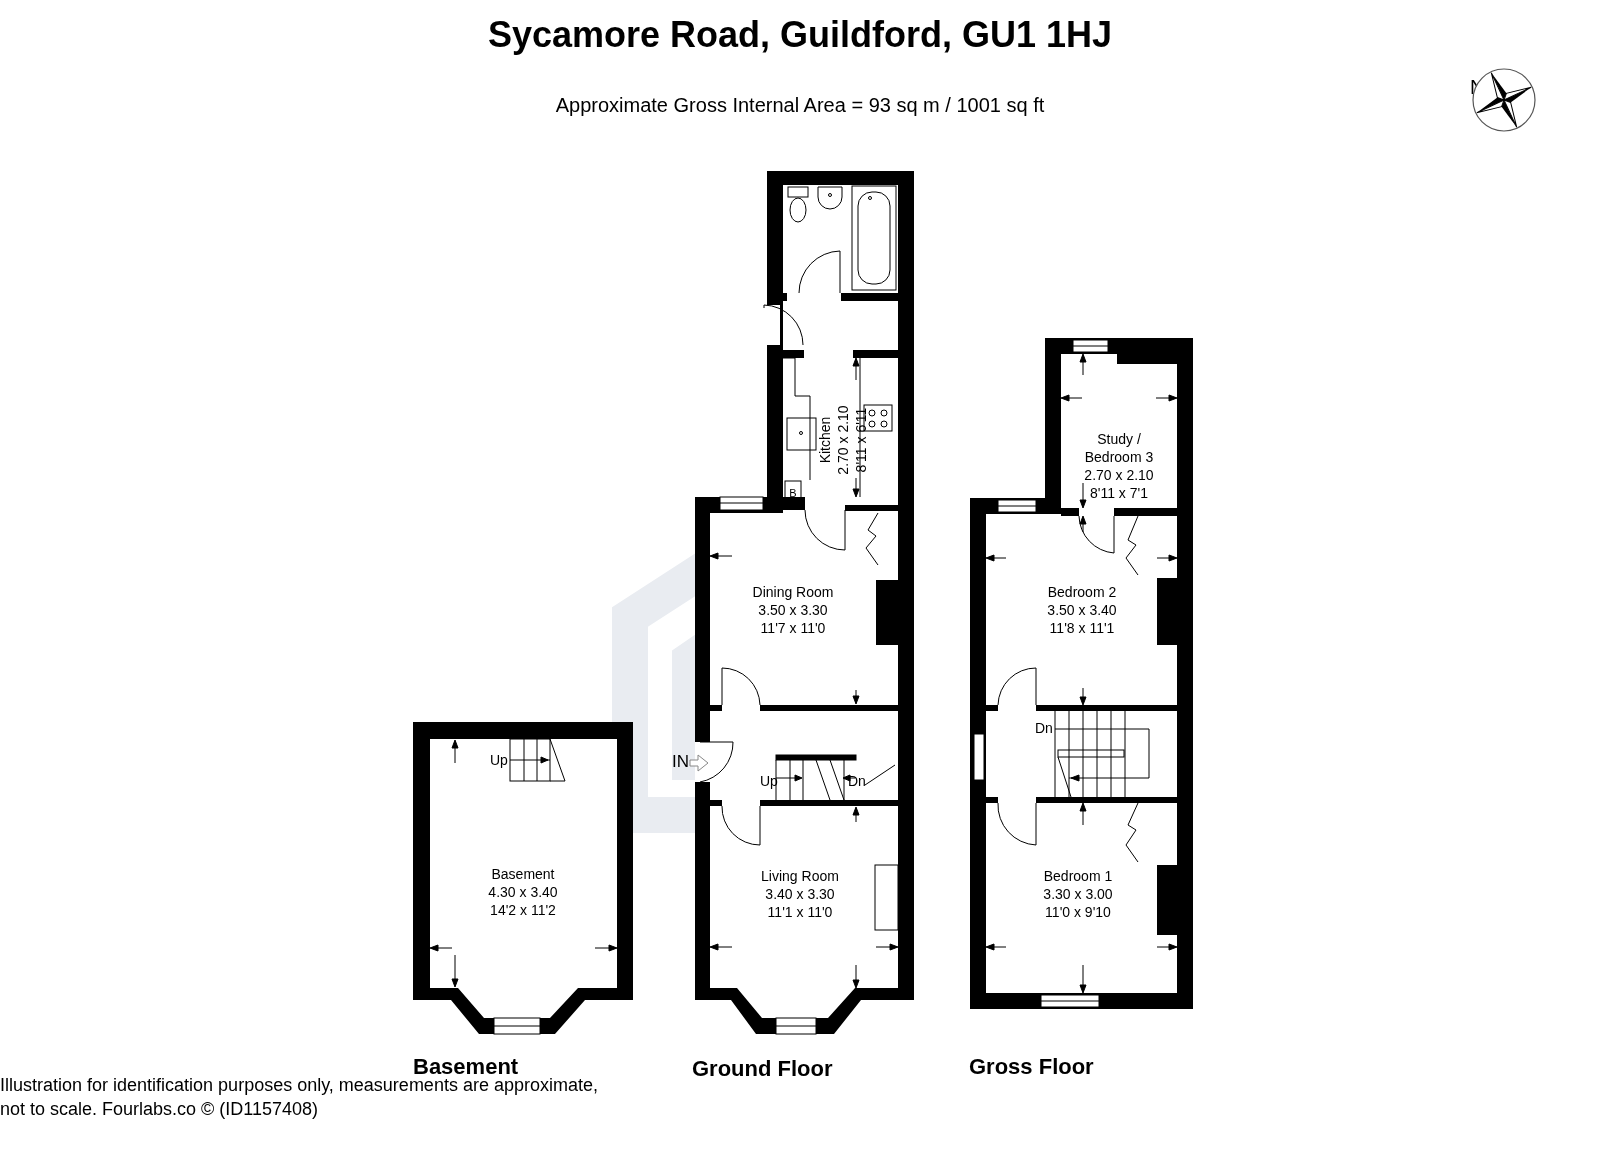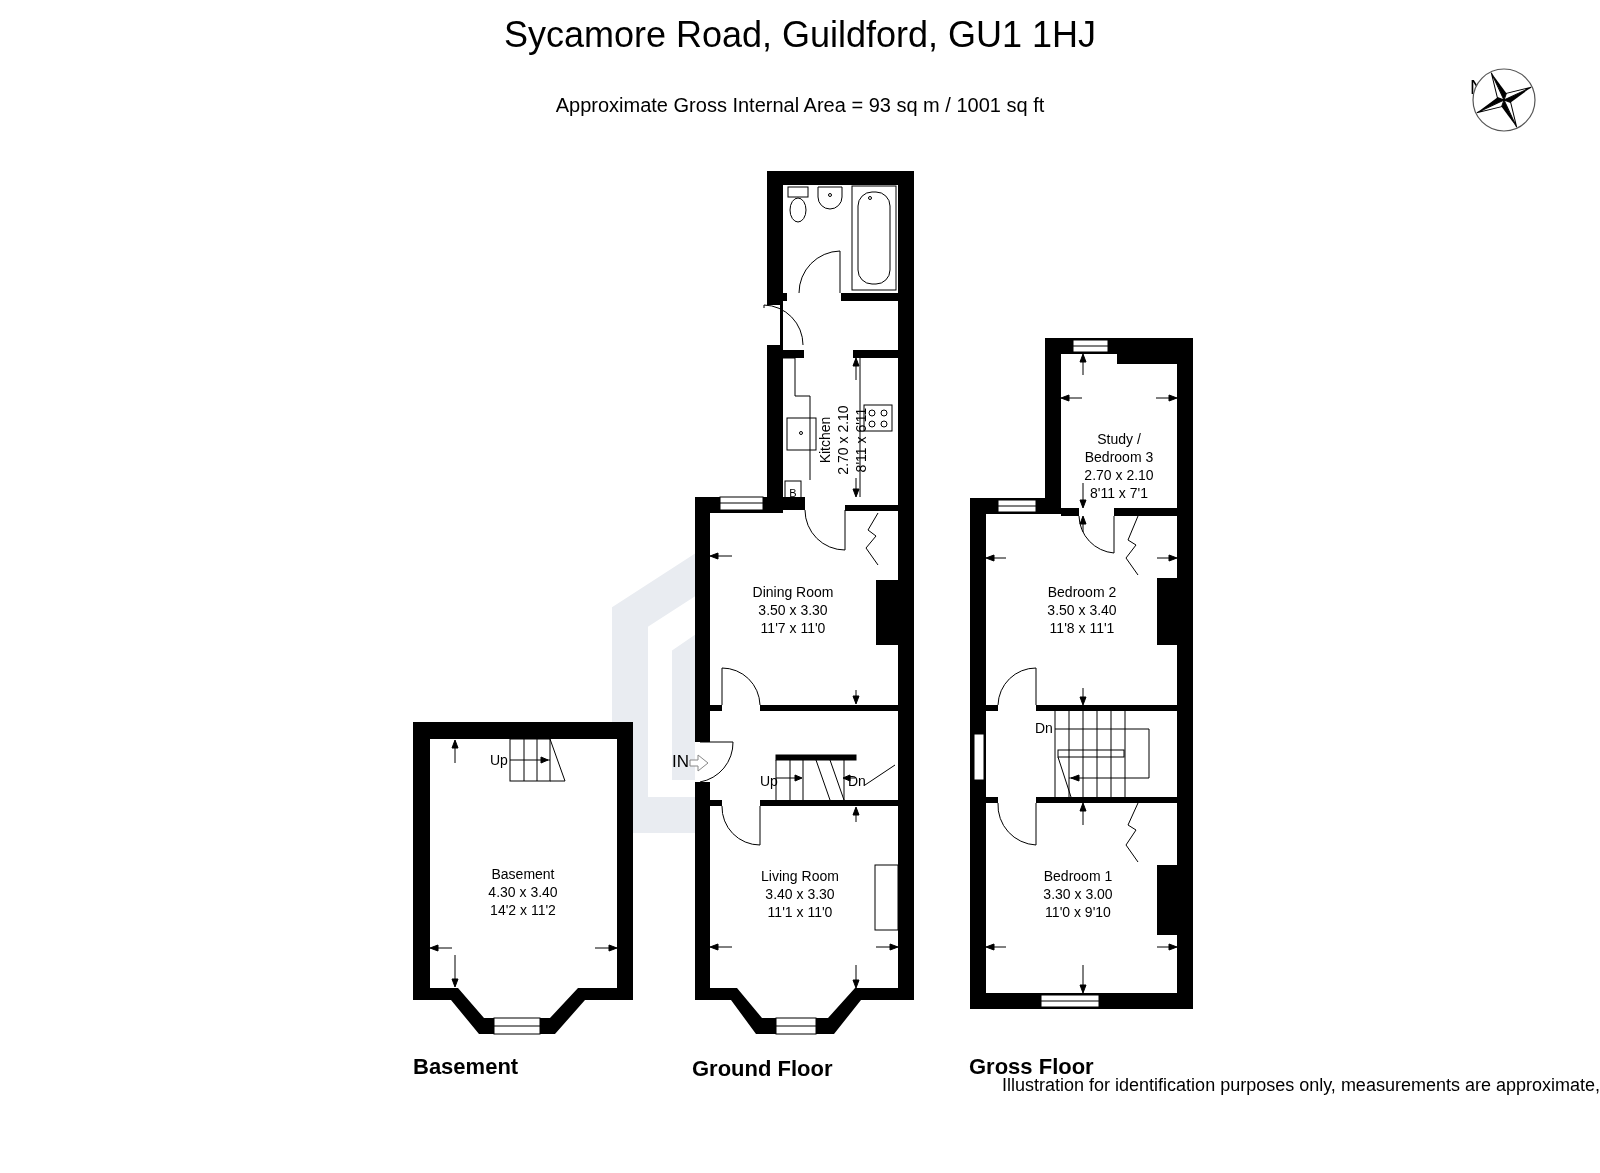--- a/index.html
+++ b/index.html
@@ -1,23 +1,23 @@
 <!DOCTYPE html>
 <html><head>
 <meta charset="utf-8">
 <style>
   html, body { margin: 0; padding: 0; background: #ffffff; }
   body { width: 1600px; height: 1173px; position: relative; overflow: hidden;
          font-family: "Liberation Sans", sans-serif; color: #000; }
   .title { position: absolute; left: 0; width: 1600px; top: 14px; text-align: center;
-           font-size: 36px; font-weight: normal; letter-spacing: 0px; }
+           font-size: 36px; font-weight: bold; letter-spacing: 0px; }
   .subtitle { position: absolute; left: 0; width: 1600px; top: 92px; text-align: center;
               font-size: 20px; line-height: 26px; }
   .floor-label { position: absolute; font-size: 22px; font-weight: bold; }
-  .footer { position: absolute; left: 0; width: 1600px; top: 1073px; text-align: right;
+  .footer { position: absolute; left: 0; width: 1600px; top: 1073px; text-align: left;
             font-size: 18px; line-height: 24px; }
   .compass { position: absolute; left: 1462px; top: 62px; width: 84px; height: 76px; }
   .compass-n { position: absolute; left: 1470px; top: 76px; font-size: 20px; }
   svg.plan { position: absolute; left: 0; top: 0; }
   .room-label { font-family: "Liberation Sans", sans-serif; font-size: 14px; fill: #000; }
   .small-label { font-family: "Liberation Sans", sans-serif; font-size: 14px; fill: #000; }
 </style>
 </head>
 <body>
 
@@ -295,13 +295,14 @@
     </g>
   </g>
 </svg>
 
 <div class="floor-label" style="left:413px; top:1054px;">Basement</div>
 <div class="floor-label" style="left:692px; top:1056px;text-align:right;">Ground Floor</div>
 <div class="floor-label" style="left:969px; top:1054px;">Gross Floor</div>
 
 <div class="footer">
   <div>Illustration for identification purposes only, measurements are approximate,</div>
+  <div>not to scale. Fourlabs.co © (ID1157408)</div>
 </div>
 
 </body></html>

